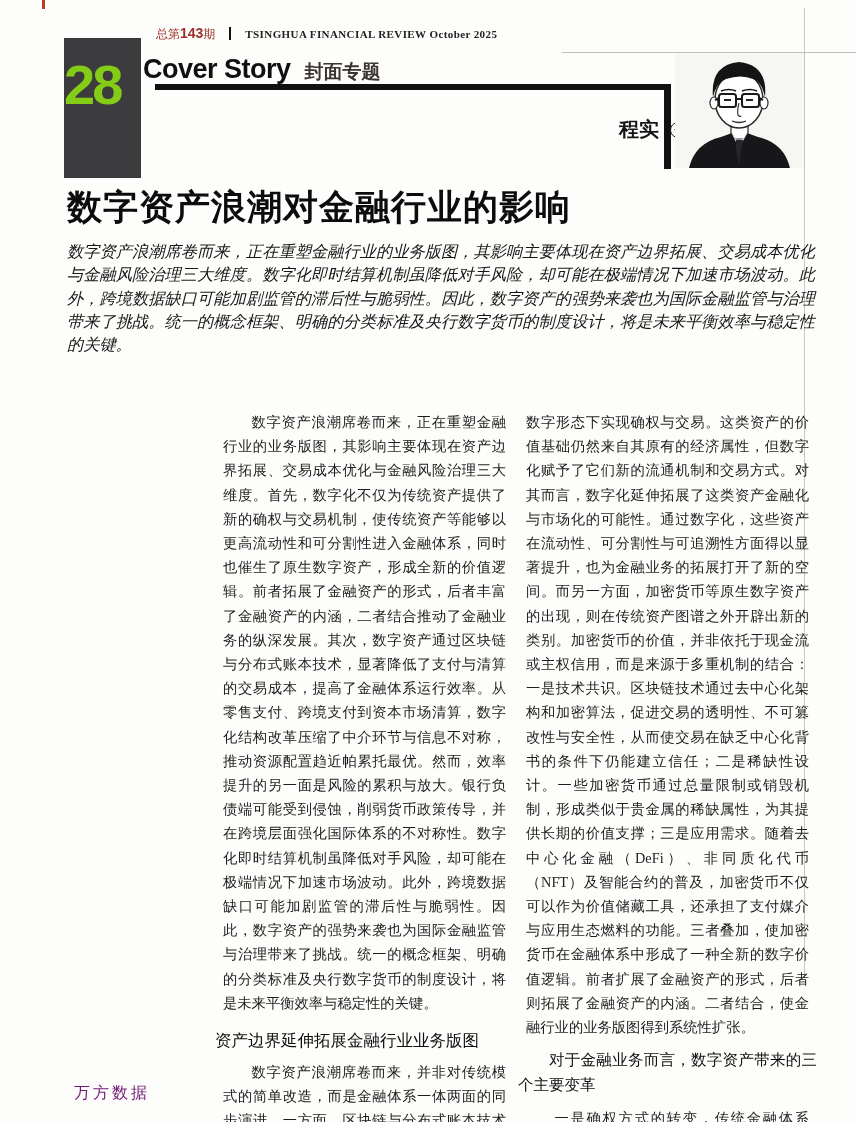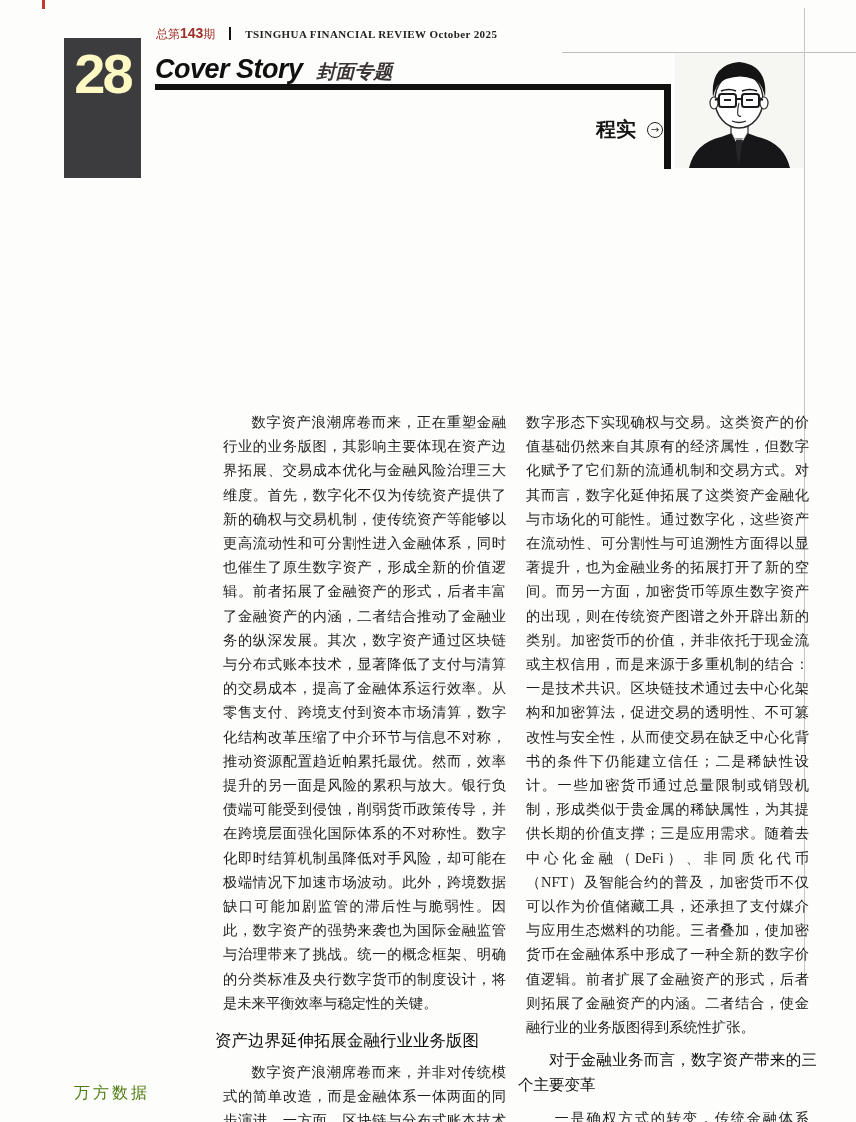--- a/index.html
+++ b/index.html
@@ -16,44 +16,44 @@
   }
   
   .crop-mark { position: absolute; left: 42px; top: 0; width: 3px; height: 9px; background: #c13a2e; }
 
   
   .page-number-box {
     position: absolute; left: 64px; top: 38px; width: 77px; height: 140px;
     background: #3c3c3e;
   }
   .page-number-box .num {
-    display: block; text-align: center; margin-top: 5px;
+    display: block; text-align: left; margin-top: 16px;
     font-family: "Liberation Sans", sans-serif; font-weight: bold;
-    font-size: 56px; line-height: 62px; color: #fef9c3; letter-spacing: -3px;
+    font-size: 56px; line-height: 62px; color: #84cc16; letter-spacing: -3px;
   }
 
   
   .issue-line { position: absolute; left: 156px; top: 24px; white-space: nowrap; }
   .issue { color: #9e2f28; font-family: "Liberation Sans", sans-serif; font-size: 12px; }
   .issue b { font-size: 14px; }
   .header-divider { display: inline-block; width: 2px; height: 13px; background: #111; margin: 0 10px; vertical-align: -2px; }
   .journal { font-family: "Liberation Serif", serif; font-weight: bold; font-size: 11px; letter-spacing: 0.4px; color: #232323; }
 
-  .section-line { position: absolute; left: 155px; top: 54px; white-space: nowrap; font-style: italic; }
+  .section-line { position: absolute; left: 143px; top: 54px; white-space: nowrap; }
   .sec-en { font-family: "Liberation Sans", sans-serif; font-weight: bold; font-size: 27px; color: #101010; letter-spacing: -0.5px; }
   .sec-zh { font-family: "Liberation Sans", sans-serif; font-weight: bold; font-size: 19px; color: #3a3433; margin-left: 10px; }
 
   .thick-rule { position: absolute; left: 155px; top: 84px; width: 512px; height: 6px; background: #111; }
   .photo-vbar { position: absolute; left: 664px; top: 84px; width: 7px; height: 85px; background: #111; }
   .thin-top-line { position: absolute; left: 562px; top: 52px; width: 294px; height: 1px; background: #bfbfbd; }
   .thin-right-line { position: absolute; left: 804px; top: 8px; width: 1px; height: 968px; background: #c6c6c4; }
 
   
   .author { position: absolute; left: 596px; top: 116px; white-space: nowrap; }
-  .author .name { font-family: "Liberation Sans", sans-serif; font-weight: bold; font-size: 20px; color: #141414; vertical-align: middle; }
+  .author .name { font-family: "Liberation Sans", sans-serif; font-weight: bold; font-size: 20px; color: #141414; vertical-align: middle; margin-left: 23px; }
   .arrow-badge {
     display: inline-block; width: 16px; height: 16px; margin-left: 7px;
     border: 1.6px solid #222; border-radius: 50%;
     font-family: "DejaVu Sans", sans-serif; font-size: 10px; line-height: 13px;
     text-align: center; color: #222; vertical-align: middle;
   }
   .portrait { position: absolute; left: 675px; top: 53px; width: 129px; height: 115px; }
 
   
   .title {
@@ -78,21 +78,21 @@
   .col h2 {
     font-family: "Liberation Sans", sans-serif; font-weight: normal;
     font-size: 16.5px; color: #0e0e0e; margin: 13px 0 6px; line-height: 24px;
   }
   .col h2.indent-heading { text-indent: 2em; font-size: 15.5px; margin: 4px 0 9px; line-height: 25px; }
 
   
   .watermark {
     position: absolute; left: 74px; top: 1083px;
     font-family: "Liberation Sans", sans-serif; font-size: 16px;
-    color: #4d7c0f; letter-spacing: 3px; text-align: right;
+    color: #701a75; letter-spacing: 3px; text-align: right;
   }
 </style>
 </head>
 <body>
 
 <div class="page">
 
   <div class="crop-mark"></div>
 
   <div class="page-number-box">
@@ -147,21 +147,23 @@
 
       <path d="M14 115 Q20 90 46 84 L57 80 L64 94 L72 80 L83 84 Q109 90 115 115 Z" fill="#17171a"></path>
 
       <path d="M57 80 L64 94 L72 80 L68 86 L64 88 L60 86 Z" fill="#ffffff"></path>
       <path d="M57 80 L64 94 L72 80" fill="none" stroke="#dcdcdc" stroke-width="1"></path>
 
       <path d="M61 87 L68 87 L66 98 L64 112 L61 97 Z" fill="#26262a"></path>
     </svg>
   </div>
 
+  <h1 class="title">数字资产浪潮对金融行业的影响</h1>
 
+  <p class="abstract">数字资产浪潮席卷而来，正在重塑金融行业的业务版图，其影响主要体现在资产边界拓展、交易成本优化与金融风险治理三大维度。数字化即时结算机制虽降低对手风险，却可能在极端情况下加速市场波动。此外，跨境数据缺口可能加剧监管的滞后性与脆弱性。因此，数字资产的强势来袭也为国际金融监管与治理带来了挑战。统一的概念框架、明确的分类标准及央行数字货币的制度设计，将是未来平衡效率与稳定性的关键。</p>
 
   <div class="col col-left">
     <p>数字资产浪潮席卷而来，正在重塑金融行业的业务版图，其影响主要体现在资产边界拓展、交易成本优化与金融风险治理三大维度。首先，数字化不仅为传统资产提供了新的确权与交易机制，使传统资产等能够以更高流动性和可分割性进入金融体系，同时也催生了原生数字资产，形成全新的价值逻辑。前者拓展了金融资产的形式，后者丰富了金融资产的内涵，二者结合推动了金融业务的纵深发展。其次，数字资产通过区块链与分布式账本技术，显著降低了支付与清算的交易成本，提高了金融体系运行效率。从零售支付、跨境支付到资本市场清算，数字化结构改革压缩了中介环节与信息不对称，推动资源配置趋近帕累托最优。然而，效率提升的另一面是风险的累积与放大。银行负债端可能受到侵蚀，削弱货币政策传导，并在跨境层面强化国际体系的不对称性。数字化即时结算机制虽降低对手风险，却可能在极端情况下加速市场波动。此外，跨境数据缺口可能加剧监管的滞后性与脆弱性。因此，数字资产的强势来袭也为国际金融监管与治理带来了挑战。统一的概念框架、明确的分类标准及央行数字货币的制度设计，将是未来平衡效率与稳定性的关键。</p>
     <h2>资产边界延伸拓展金融行业业务版图</h2>
     <p>数字资产浪潮席卷而来，并非对传统模式的简单改造，而是金融体系一体两面的同步演进。一方面，区块链与分布式账本技术为传统资产提供了新的表现形式，使房地产、艺术品乃至碳排放额度等原本依赖法律确权的价值单元，可以在</p>
   </div>
 
   <div class="col col-right">
     <p class="noindent">数字形态下实现确权与交易。这类资产的价值基础仍然来自其原有的经济属性，但数字化赋予了它们新的流通机制和交易方式。对其而言，数字化延伸拓展了这类资产金融化与市场化的可能性。通过数字化，这些资产在流动性、可分割性与可追溯性方面得以显著提升，也为金融业务的拓展打开了新的空间。而另一方面，加密货币等原生数字资产的出现，则在传统资产图谱之外开辟出新的类别。加密货币的价值，并非依托于现金流或主权信用，而是来源于多重机制的结合：一是技术共识。区块链技术通过去中心化架构和加密算法，促进交易的透明性、不可篡改性与安全性，从而使交易在缺乏中心化背书的条件下仍能建立信任；二是稀缺性设计。一些加密货币通过总量限制或销毁机制，形成类似于贵金属的稀缺属性，为其提供长期的价值支撑；三是应用需求。随着去中心化金融（DeFi）、非同质化代币（NFT）及智能合约的普及，加密货币不仅可以作为价值储藏工具，还承担了支付媒介与应用生态燃料的功能。三者叠加，使加密货币在金融体系中形成了一种全新的数字价值逻辑。前者扩展了金融资产的形式，后者则拓展了金融资产的内涵。二者结合，使金融行业的业务版图得到系统性扩张。</p>
     <h2 class="indent-heading">对于金融业务而言，数字资产带来的三个主要变革</h2>

